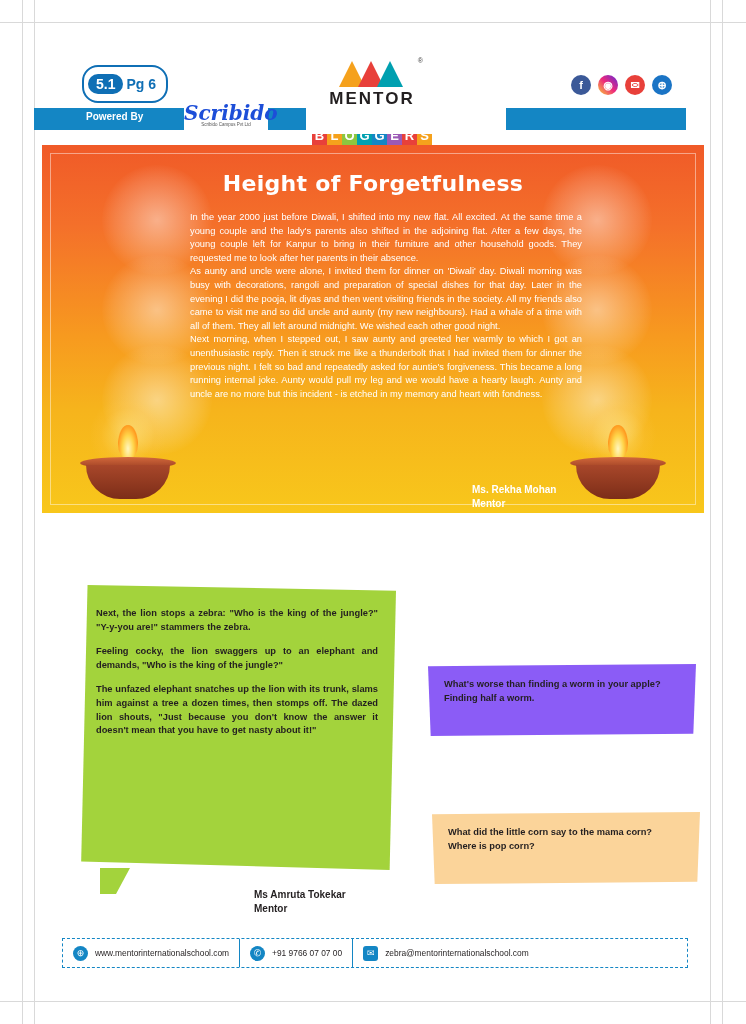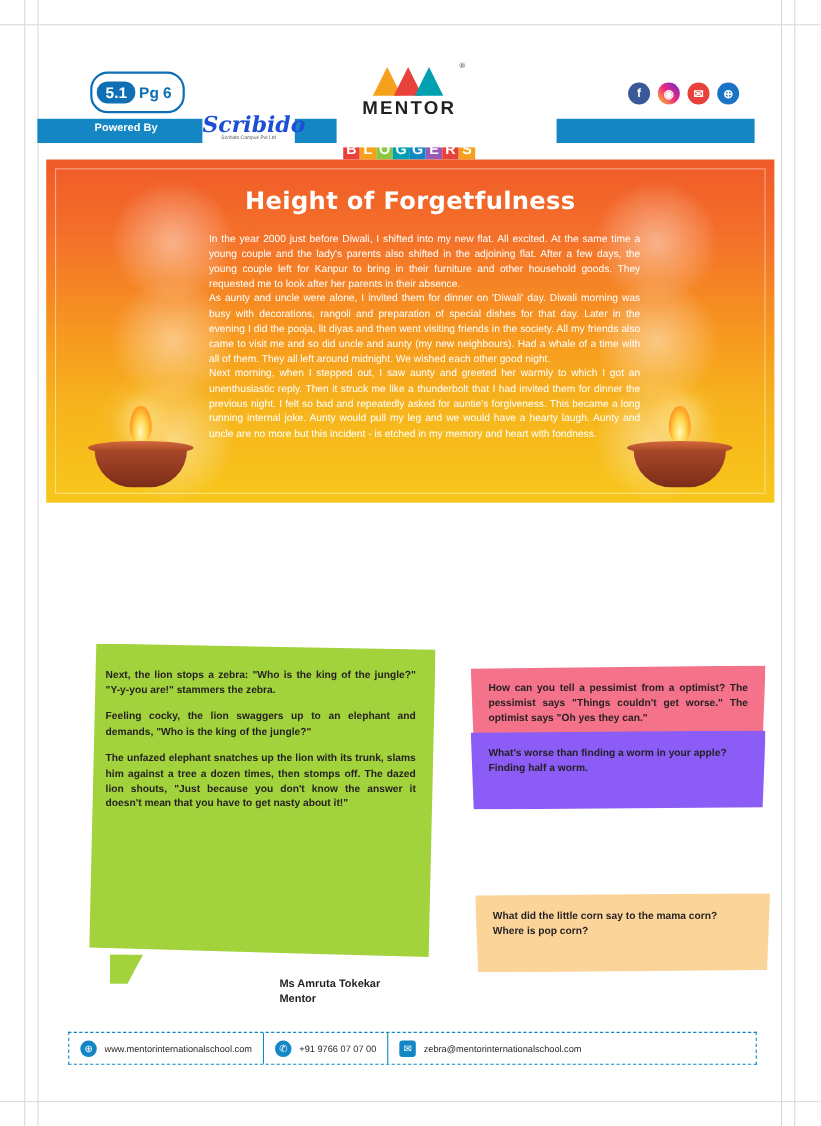--- a/index.html
+++ b/index.html
@@ -142,21 +142,21 @@
   }
   .scribido .s2 { font-size: 4.5px; color: #555; }
   .bar-white-gap {
     position: absolute; left: 272px; top: -4px;
     width: 200px; height: 30px; background: #ffffff;
   }
 
   
   .story {
     position: absolute;
-    left: 42px; top: 145px; width: 662px; height: 312px;
+    left: 42px; top: 145px; width: 662px; height: 368px;
     background: linear-gradient(180deg,#f05a28 0%, #f4702a 22%, #f79a1f 52%, #f6b41c 72%, #f8c71b 100%);
     overflow: hidden;
   }
   .story-inner-border {
     position: absolute;
     left: 8px; top: 8px; right: 8px; bottom: 8px;
     border: 1px solid rgba(255,255,255,0.45);
   }
   .halo {
     position: absolute; border-radius: 50%;
@@ -403,25 +403,20 @@
       <p>Feeling cocky, the lion swaggers up to an elephant and demands, "Who is the king of the jungle?"</p>
       <p>The unfazed elephant snatches up the lion with its trunk, slams him against a tree a dozen times, then stomps off. The dazed lion shouts, "Just because you don't know the answer it doesn't mean that you have to get nasty about it!"</p>
     </div>
   </div>
   <div class="joke-green-tail"></div>
   <div class="green-sign">
     <div>Ms Amruta Tokekar</div>
     <div>Mentor</div>
   </div>
 
-  <div class="joke-pink joke-card">
-    <div class="txt">
-      <p style="white-space:pre-line">How can you tell a  pessimist from a optimist? The pessimist says "Things couldn't get worse." The optimist says "Oh yes they can."</p>
-    </div>
-  </div>
 
   <div class="joke-orange joke-card">
     <div class="txt">
       <p style="white-space:pre-line">What's worse than finding a worm in your apple?
 Finding half a worm.</p>
     </div>
   </div>
 
   <div class="joke-peach joke-card">
     <div class="txt">

